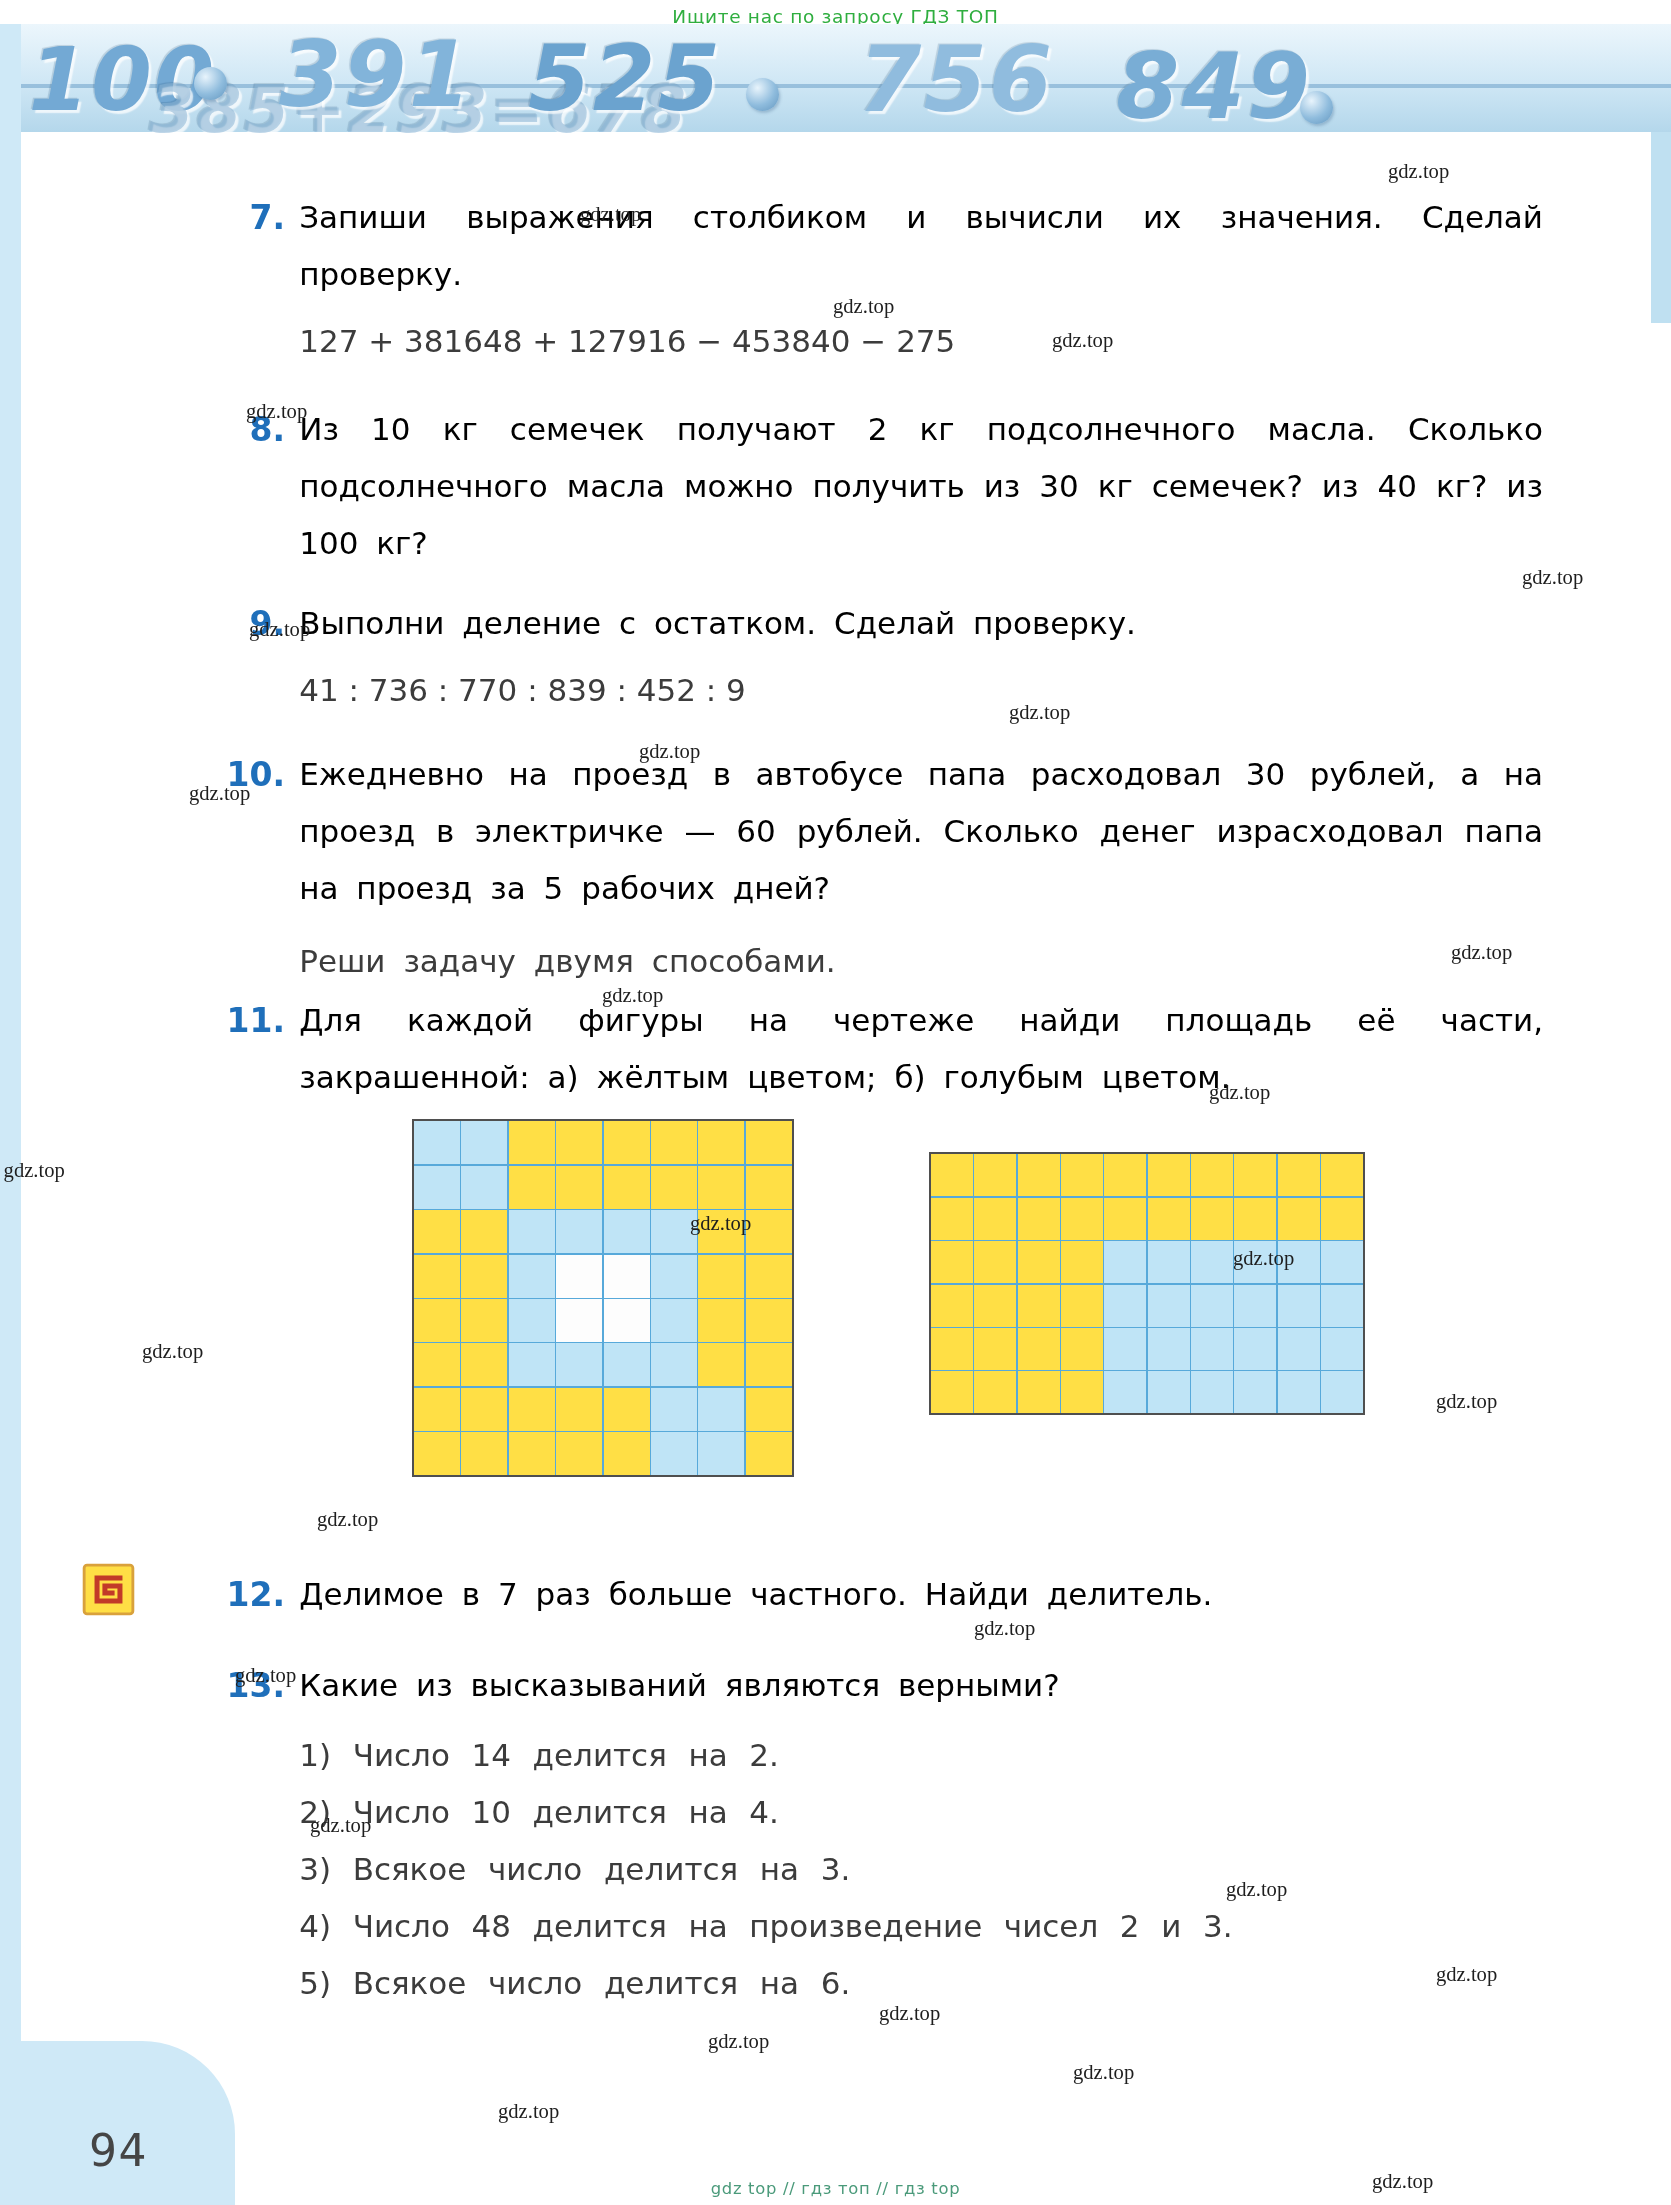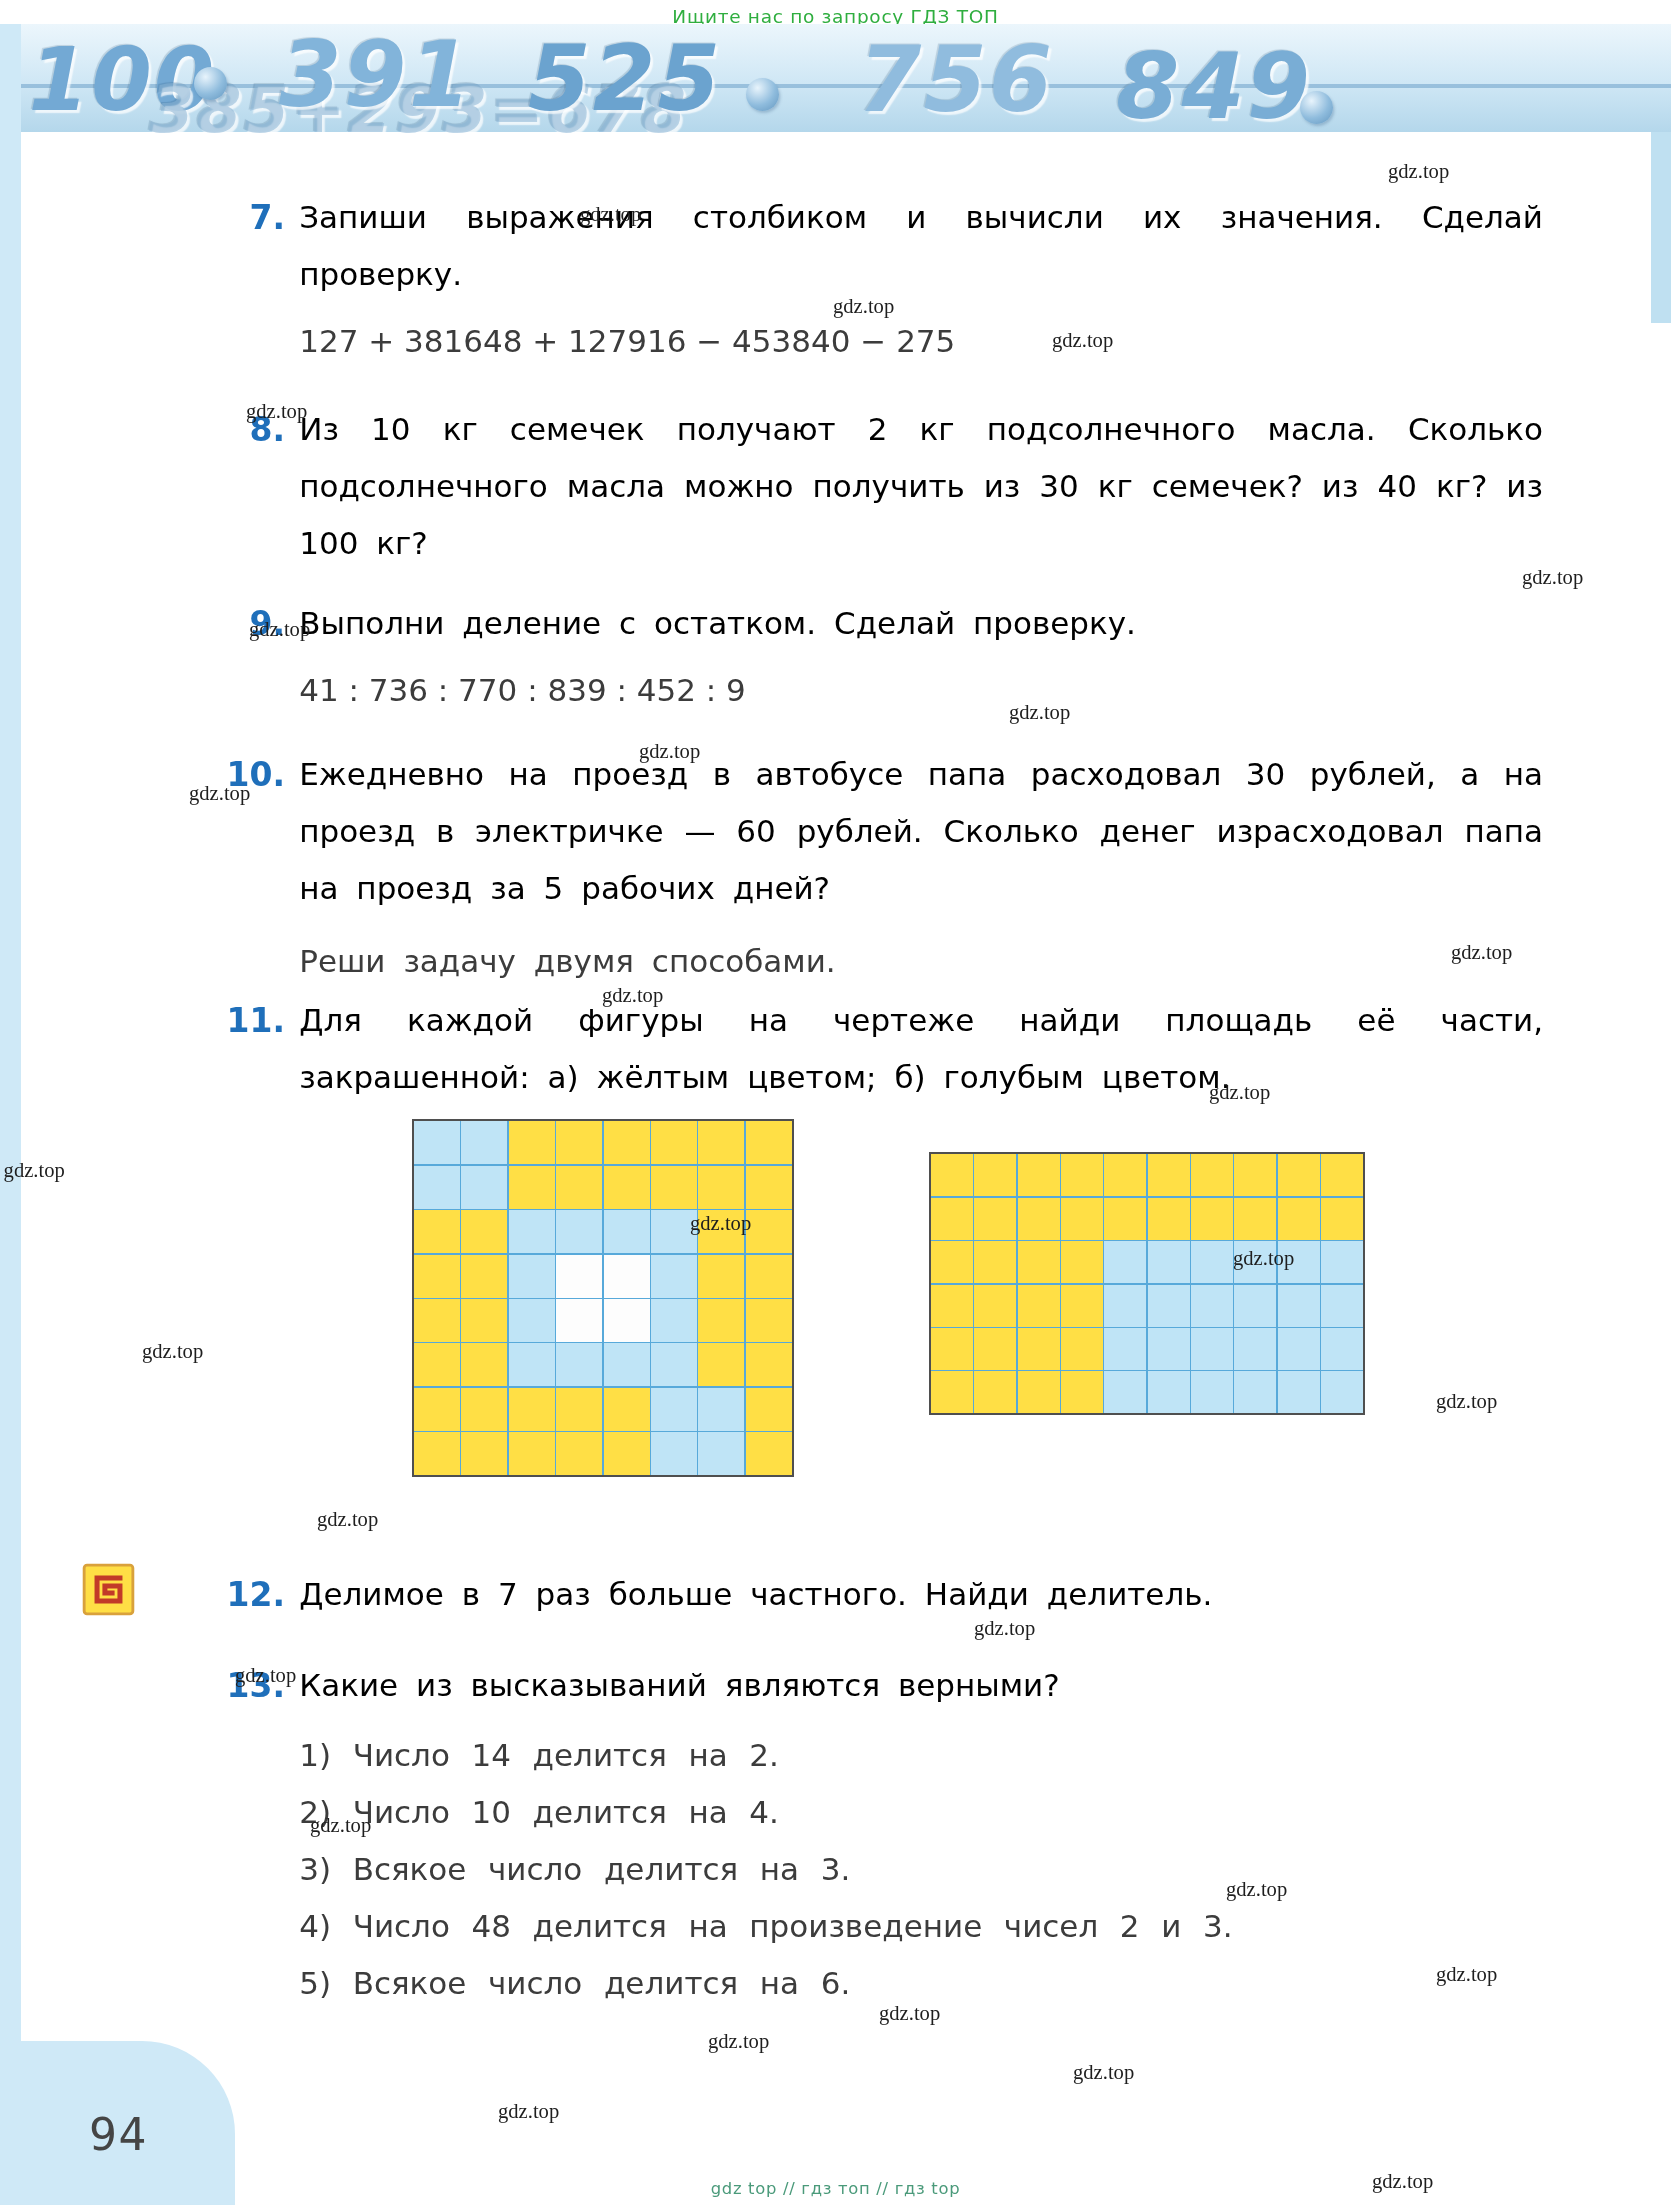--- a/index.html
+++ b/index.html
@@ -47,21 +47,21 @@
   }
   .right-stripe {
     position: absolute; right: 0; top: 132px; width: 20px; height: 191px;
     background: #bfe0f1;
   }
   .page-tab {
     position: absolute; left: 0; bottom: 0; width: 235px; height: 164px;
     background: #cfe9f7; border-top-right-radius: 93px;
   }
   .page-num {
-    position: absolute; left: 89px; top: 68px;
+    position: absolute; left: 89px; top: 84px;
     font-size: 44px; color: #454545; font-weight: 500; letter-spacing: 1.4px;
   }
   .bottom-note {
     position: absolute; bottom: 7.1px; left: 0; width: 100%;
     text-align: center; font-size: 16.4px; color: #4a9a7a; letter-spacing: 0.7px;
   }
 
   
   .content {
     position: absolute; left: 0; top: 0; width: 1671px;

